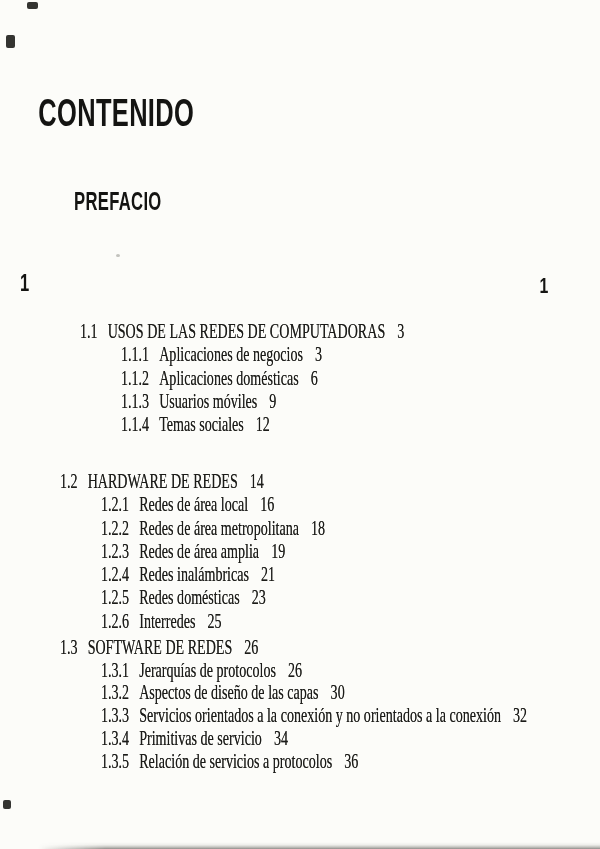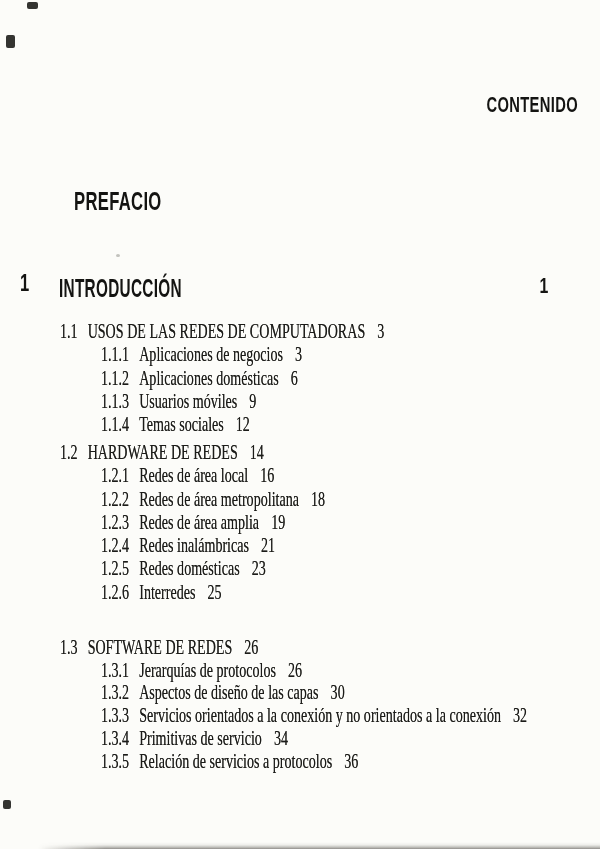--- a/index.html
+++ b/index.html
@@ -7,40 +7,40 @@
     width:600px;height:849px;position:relative;overflow:hidden;
     background:#fcfcf9;color:#1b1b18;
     font-family:"Liberation Serif", serif;
   }
   .page{position:absolute;inset:0;}
   .abs{position:absolute;white-space:nowrap;}
   .sans{font-family:"Liberation Sans", sans-serif;font-weight:bold;color:#141412;}
   .squeeze{display:inline-block;white-space:nowrap;transform-origin:0 50%;}
 
   
-  #page-title{top:94px;left:0;right:0;text-align:right;font-size:22px;line-height:1;letter-spacing:0.5px;padding-left:40px;}
+  #page-title{top:94px;left:0;right:0;text-align:left;font-size:38px;line-height:1;letter-spacing:0.5px;}
   #page-title .squeeze{transform:scaleX(0.67);transform-origin:50% 50%;}
 
   
   #prefacio{top:188px;left:74px;font-size:26px;line-height:1;letter-spacing:0.5px;}
   #prefacio .squeeze{transform:scaleX(0.64);}
 
   
   #chapter-num{top:272px;left:20px;font-size:23px;line-height:1;}
   #chapter-num .squeeze{transform:scaleX(0.72);}
   #chapter-title{top:275px;left:59px;font-size:26px;line-height:1;letter-spacing:0.5px;}
   #chapter-title .squeeze{transform:scaleX(0.59);}
   #chapter-page{top:275px;right:52px;font-size:22px;line-height:1;}
   #chapter-page .squeeze{transform:scaleX(0.72);transform-origin:100% 50%;}
 
   
   .toc{position:absolute;left:60px;font-size:21px;line-height:23.3px;
        text-shadow:0 0 0.6px rgba(27,27,24,0.65);}
-  #toc-0{top:320px;}
-  #toc-1{top:441px;font-family:Liberation Serif, serif;}
+  #toc-0{top:320px;margin-left:20px;}
+  #toc-1{top:470px;font-family:Liberation Serif, serif;}
   #toc-2{top:636px;line-height:22.7px;}
   .toc .line{white-space:nowrap;transform:scaleX(0.67);transform-origin:0 50%;}
   .toc .line.item{margin-left:41px;}
   .toc .t{margin-left:15px;}
   .toc .p{margin-left:18px;}
 
   
   .scan-mark{position:absolute;background:rgba(16,16,14,0.85);border-radius:2px;}
   #mark-top-a{left:27px;top:2px;width:11px;height:7px;}
   #mark-top-b{left:6px;top:35px;width:9px;height:13px;}
@@ -60,23 +60,20 @@
   <div id="page-title" class="abs sans">
     <span class="squeeze">CONTENIDO</span>
   </div>
 
   <div id="prefacio" class="abs sans">
     <span class="squeeze">PREFACIO</span>
   </div>
 
   <div id="chapter-num" class="abs sans">
     <span class="squeeze">1</span>
-  </div>
-  <div id="chapter-title" class="abs sans">
-    <span class="squeeze">INTRODUCCIÓN</span>
   </div>
   <div id="chapter-page" class="abs sans">
     <span class="squeeze">1</span>
   </div>
 
   <div id="toc-0" class="toc">
       <div class="line head"><span class="n">1.1</span><span class="t">USOS DE LAS REDES DE COMPUTADORAS</span><span class="p">3</span></div>
       <div class="line item"><span class="n">1.1.1</span><span class="t">Aplicaciones de negocios</span><span class="p">3</span></div>
       <div class="line item"><span class="n">1.1.2</span><span class="t">Aplicaciones domésticas</span><span class="p">6</span></div>
       <div class="line item"><span class="n">1.1.3</span><span class="t">Usuarios móviles</span><span class="p">9</span></div>

